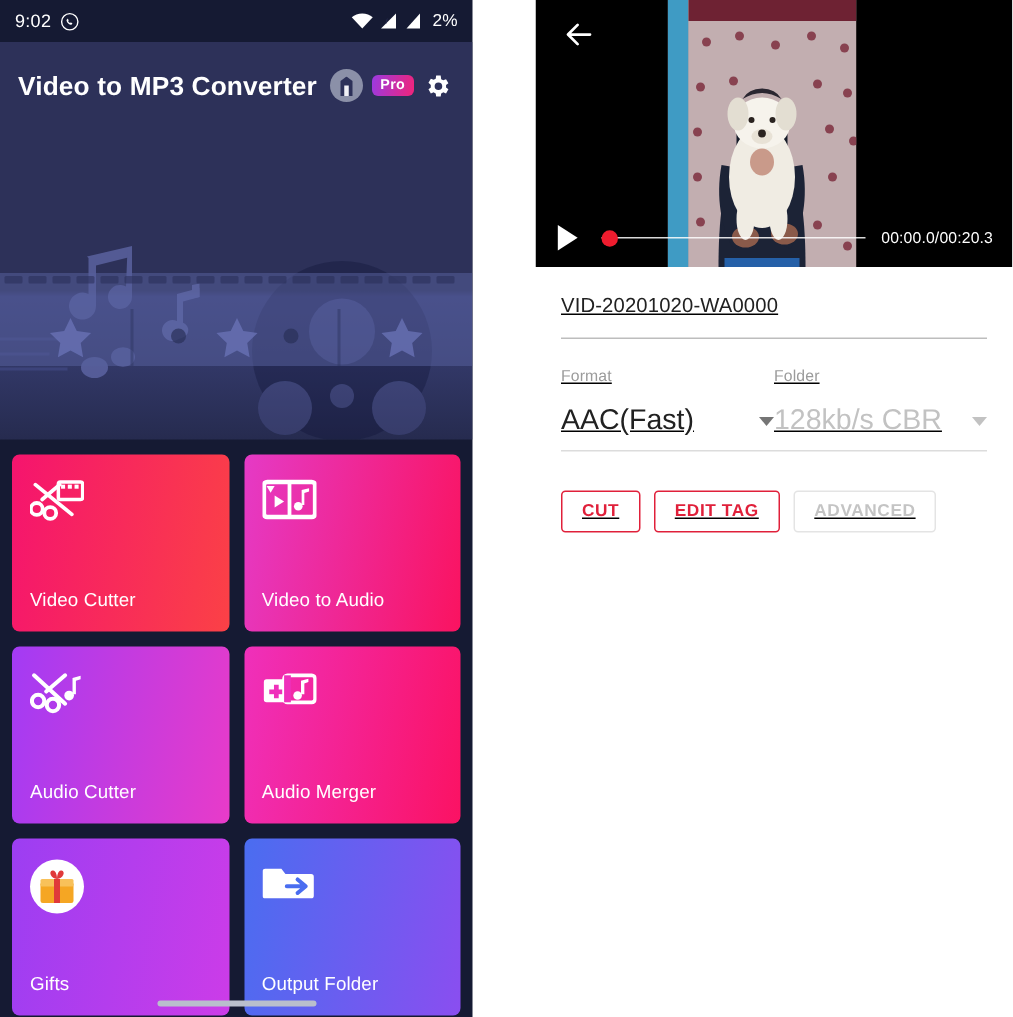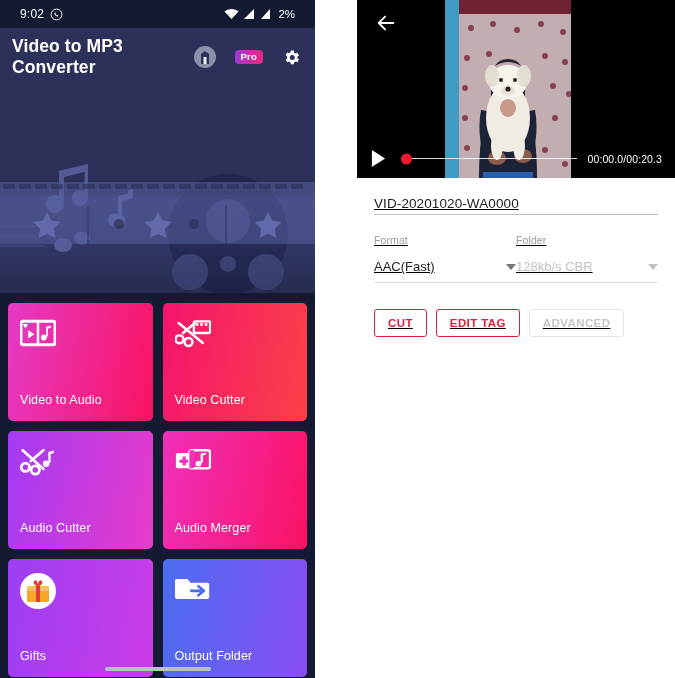--- a/index.html
+++ b/index.html
@@ -15,21 +15,21 @@
   .phone-left {
     position: absolute; left: 0; top: 0;
     width: 315px; height: 678px;
     background: #151a33;
     overflow: hidden;
   }
 
   .status-bar {
     height: 28px;
     display: flex; align-items: center;
-    padding: 0 20px;
+    padding: 0 10px;
     color: #ffffff;
     font-size: 11.5px;
   }
   .status-left { display: flex; align-items: center; gap: 6px; }
   .status-right { margin-left: auto; display: flex; align-items: center; gap: 4px; }
   .sb-time { font-size: 12px; letter-spacing: .2px; }
   .sb-battery { font-size: 11.5px; margin-left: 2px; }
 
   .wa-icon { width: 13px; height: 13px; display: block; }
 
@@ -41,21 +41,21 @@
     padding: 0 14px 0 12px;
   }
   .app-title {
     color: #ffffff;
     font-size: 17.5px;
     font-weight: bold;
     letter-spacing: .1px;
   }
   .header-actions {
     margin-left: auto;
-    display: flex; align-items: center; gap: 19px;
+    display: flex; align-items: center; gap: 6px;
   }
   .hdr-circle-icon {
     width: 22px; height: 22px; border-radius: 50%;
     background: #8b90a8;
     display: flex; align-items: center; justify-content: center;
   }
   .pro-badge {
     padding: 2px 6px 3px;
     border-radius: 4px;
     background: linear-gradient(100deg, #9b3ae0 0%, #f0247a 100%);
@@ -180,41 +180,41 @@
   .time-label {
     color: #ffffff; font-size: 10.5px;
     flex: 0 0 auto; white-space: nowrap;
     letter-spacing: .1px;
   }
 
   .form-area { padding: 14px 17px 0; }
   .filename-field {
     font-size: 13.5px;
     color: #212121;
-    padding: 4px 0 3px;
+    padding: 4px 0 14px;
     border-bottom: 1.2px solid #bdbdbd;
     letter-spacing: .1px;
   }
   .selects-row {
     display: flex;
     margin-top: 19px;
   }
   .select-col { flex: 1; min-width: 0; }
   .select-label {
     font-size: 10.5px;
     color: #9b9b9b;
     letter-spacing: .1px;
   }
   .select-control {
     margin-top: 13px;
     display: flex; align-items: center;
     padding-bottom: 8px;
     border-bottom: 1px solid #dcdcdc;
   }
-  .select-value { font-size: 13px; color: #212121; }
+  .select-value { font-size: 19px; color: #212121; }
   .select-value.disabled { color: #c2c2c2; }
   .caret {
     margin-left: auto;
     width: 0; height: 0;
     border-left: 5px solid transparent;
     border-right: 5px solid transparent;
     border-top: 6px solid #757575;
   }
   .caret.disabled { border-top-color: #c2c2c2; }
 
@@ -362,46 +362,46 @@
             <line x1="88" y1="24" x2="88" y2="62"></line>
             <line x1="226" y1="24" x2="226" y2="62"></line>
           </g>
         </svg>
       </div>
     </div>
   </div>
 
   <div class="tile-grid">
 
+    <div class="tile t-video-cutter">
+      <svg class="tile-icon" viewBox="0 0 40 34">
+        <rect x="21" y="4" width="18" height="13" rx="1.5" fill="none" stroke="#fff" stroke-width="2.6"></rect>
+        <g fill="#fff">
+          <rect x="23" y="6" width="3" height="3"></rect>
+            <rect x="28" y="6" width="3" height="3"></rect>
+          <rect x="33" y="6" width="3" height="3"></rect>
+        </g>
+        <line x1="4" y1="6" x2="31" y2="28" stroke="#fff" stroke-width="2.8" stroke-linecap="round"></line>
+        <line x1="22" y1="6" x2="9" y2="17" stroke="#fff" stroke-width="2.8" stroke-linecap="round"></line>
+        <circle cx="5" cy="24" r="4.4" fill="none" stroke="#fff" stroke-width="2.8"></circle>
+        <circle cx="15" cy="27" r="4.4" fill="none" stroke="#fff" stroke-width="2.8"></circle>
+      </svg>
+      <span class="tile-label">Video Cutter</span>
+    </div>
+
     <div class="tile t-video-audio">
       <svg class="tile-icon" viewBox="0 0 40 34">
         <rect x="1" y="4" width="38" height="26" rx="2.5" fill="none" stroke="#fff" stroke-width="3.4"></rect>
         <line x1="20" y1="5" x2="20" y2="29" stroke="#fff" stroke-width="2.8"></line>
         <path d="M3 7 L9 7 L6 12 Z" fill="#fff"></path>
         <path d="M9 14 L16 18.5 L9 23 Z" fill="#fff"></path>
         <circle cx="26.5" cy="22" r="3.2" fill="#fff"></circle>
         <path d="M29 21 L29 10 L34.5 8.6 L34.5 11 L31 12.2 L31 21 Z" fill="#fff"></path>
       </svg>
       <span class="tile-label">Video to Audio</span>
-    </div>
-
-    <div class="tile t-video-cutter">
-      <svg class="tile-icon" viewBox="0 0 40 34">
-        <rect x="21" y="4" width="18" height="13" rx="1.5" fill="none" stroke="#fff" stroke-width="2.6"></rect>
-        <g fill="#fff">
-          <rect x="23" y="6" width="3" height="3"></rect>
-            <rect x="28" y="6" width="3" height="3"></rect>
-          <rect x="33" y="6" width="3" height="3"></rect>
-        </g>
-        <line x1="4" y1="6" x2="31" y2="28" stroke="#fff" stroke-width="2.8" stroke-linecap="round"></line>
-        <line x1="22" y1="6" x2="9" y2="17" stroke="#fff" stroke-width="2.8" stroke-linecap="round"></line>
-        <circle cx="5" cy="24" r="4.4" fill="none" stroke="#fff" stroke-width="2.8"></circle>
-        <circle cx="15" cy="27" r="4.4" fill="none" stroke="#fff" stroke-width="2.8"></circle>
-      </svg>
-      <span class="tile-label">Video Cutter</span>
     </div>
 
     <div class="tile t-audio-cutter">
       <svg class="tile-icon" viewBox="0 0 40 34">
         <line x1="3" y1="5" x2="26" y2="26" stroke="#fff" stroke-width="3" stroke-linecap="round"></line>
         <line x1="26" y1="5" x2="12" y2="17" stroke="#fff" stroke-width="3" stroke-linecap="round"></line>
         <circle cx="6" cy="24" r="4.6" fill="none" stroke="#fff" stroke-width="3"></circle>
         <circle cx="17" cy="27" r="4.6" fill="none" stroke="#fff" stroke-width="3"></circle>
         <circle cx="29" cy="20" r="3.6" fill="#fff"></circle>
         <path d="M31.5 19 L31.5 7 L37.5 5.4 L37.5 8 L34 9.1 L34 19 Z" fill="#fff"></path>

